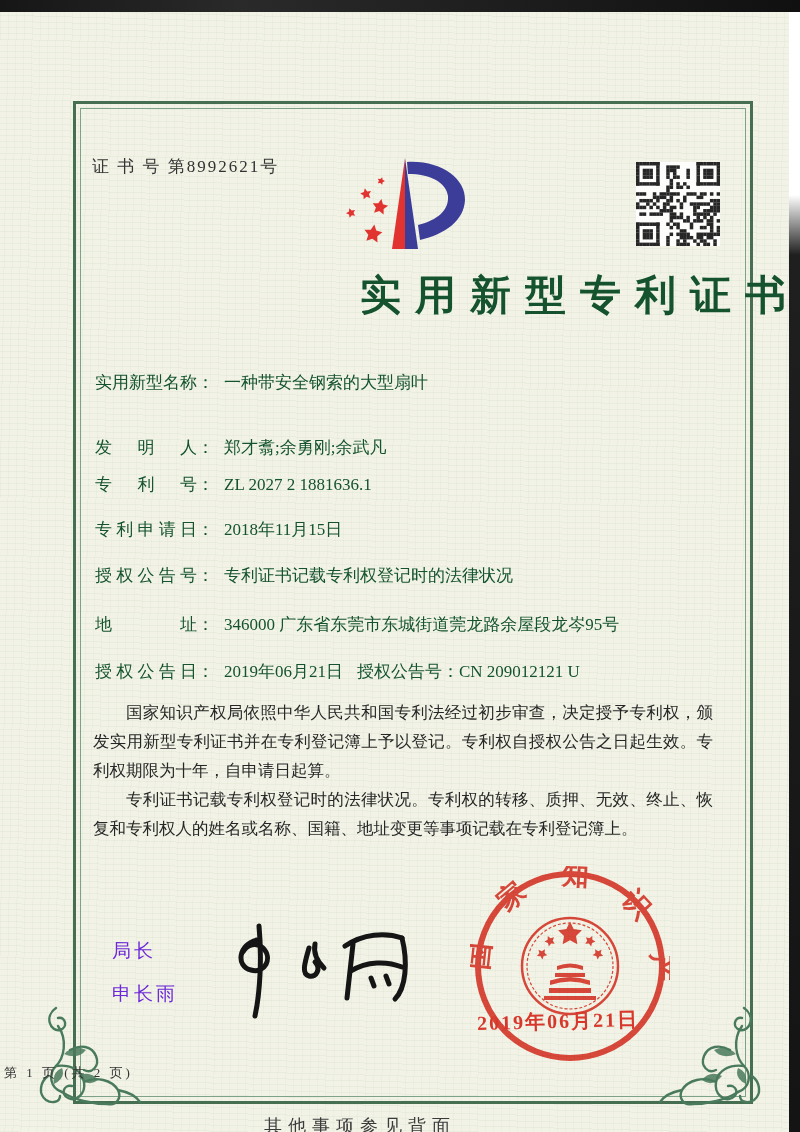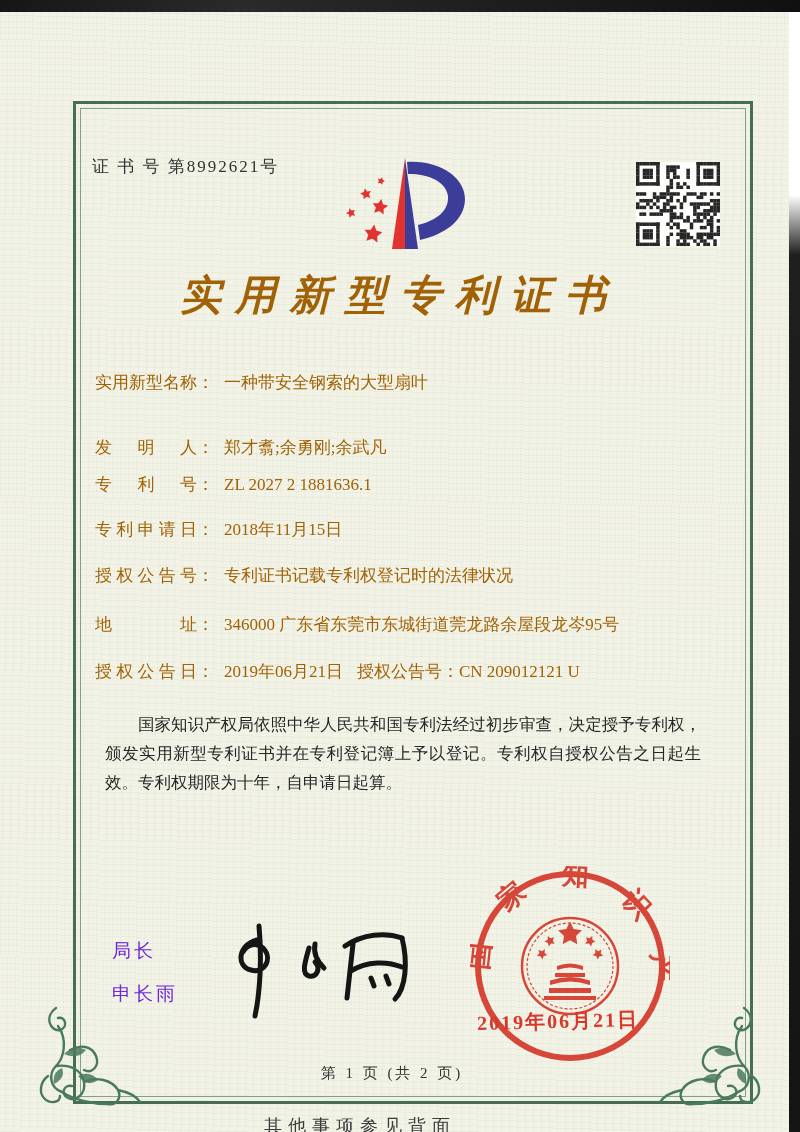--- a/index.html
+++ b/index.html
@@ -22,38 +22,38 @@
   
   .frame-outer{position:absolute;left:73px;top:101px;width:674px;height:997px;
     border:3px solid #466f52;}
   .frame-inner{position:absolute;left:4px;top:4px;right:4px;bottom:4px;
     border:1px solid #7da287;}
   .corner-flourish{position:absolute;width:108px;height:108px;}
   .corner-flourish.bl{left:34px;top:1006px;}
   .corner-flourish.br{left:658px;top:1006px;transform:scaleX(-1);}
   
   .certno{position:absolute;left:92px;top:155px;font-size:17px;color:#333;letter-spacing:2px;text-align:center;}
-  .title{position:absolute;left:0;top:268px;width:800px;text-align:center;
-    font-size:41px;font-weight:bold;color:#a16207;letter-spacing:14px;font-style:italic;}
-  .field{position:absolute;left:95px;font-size:17px;color:#a16207;white-space:nowrap;}
+  .title{position:absolute;left:0;top:268px;width:800px;text-align:right;
+    font-size:41px;font-weight:bold;color:#14532d;letter-spacing:14px;}
+  .field{position:absolute;left:95px;font-size:17px;color:#14532d;white-space:nowrap;}
   .field .lbl{display:inline-block;width:102px;text-align:justify;text-align-last:justify;}
   .field .val{margin-left:10px;}
-  .field2{position:absolute;left:357px;font-size:17px;color:#a16207;white-space:nowrap;}
+  .field2{position:absolute;left:357px;font-size:17px;color:#14532d;white-space:nowrap;}
   .paras{position:absolute;left:93px;top:698px;width:620px;font-size:16.5px;
     line-height:29px;color:#262626;text-align:justify;}
-  .paras p{margin:12px;text-indent:2em;}
+  .paras p{margin:0;text-indent:2em;}
   .director{position:absolute;left:112px;top:938px;font-size:19px;color:#6d28d9;
     font-family:"Liberation Sans","DejaVu Sans",sans-serif;letter-spacing:3px;}
   .director div{margin-bottom:17px;}
   .sig{position:absolute;left:205px;top:918px;}
   .seal{position:absolute;left:470px;top:866px;mix-blend-mode:multiply;}
   .seal-date{position:absolute;left:477px;top:1008px;font-size:20px;color:#d8382c;
     letter-spacing:2px;transform:rotate(-1.5deg);font-weight:bold;}
-  .page-footer{position:absolute;left:12px;top:1064px;width:760px;text-align:center;
-    font-size:15px;color:#333;letter-spacing:3px;}
+  .page-footer{position:absolute;left:4px;top:1064px;width:760px;text-align:left;
+    font-size:13px;color:#333;letter-spacing:3px;}
   .back-note{position:absolute;left:0;top:1114px;width:720px;text-align:center;
     font-size:18px;color:#3a3a3a;letter-spacing:6px;}
   .qr{position:absolute;left:636px;top:162px;width:84px;height:84px;background:#fdfdfb;}
   .logo{position:absolute;left:335px;top:152px;}
 </style>
 </head>
 <body>
 
 <div class="paper"></div>
 
@@ -436,20 +436,21 @@
 </div>
 <div class="field" style="top:660px">
   <span class="lbl">授权公告日</span>：<span class="val">2019年06月21日</span>
 </div>
 <div class="field2" style="top:660px">
   <span class="lbl2">授权公告号</span>：<span class="val">CN 209012121 U</span>
 </div>
 
 <div class="paras">
   <p>国家知识产权局依照中华人民共和国专利法经过初步审查，决定授予专利权，颁发实用新型专利证书并在专利登记簿上予以登记。专利权自授权公告之日起生效。专利权期限为十年，自申请日起算。</p>
+  <p>专利证书记载专利权登记时的法律状况。专利权的转移、质押、无效、终止、恢复和专利权人的姓名或名称、国籍、地址变更等事项记载在专利登记簿上。</p>
 </div>
 
 <div class="director">
   <div>局长</div>
   <div>申长雨</div>
 </div>
 
 <svg class="sig" width="220" height="105" viewBox="0 0 220 105">
   <g fill="none" stroke="#151515" stroke-width="5" stroke-linecap="round" stroke-linejoin="round">
     <path d="M52,22 C34,26 30,48 46,52 C60,56 68,40 58,30 C52,24 42,26 38,34"></path>

